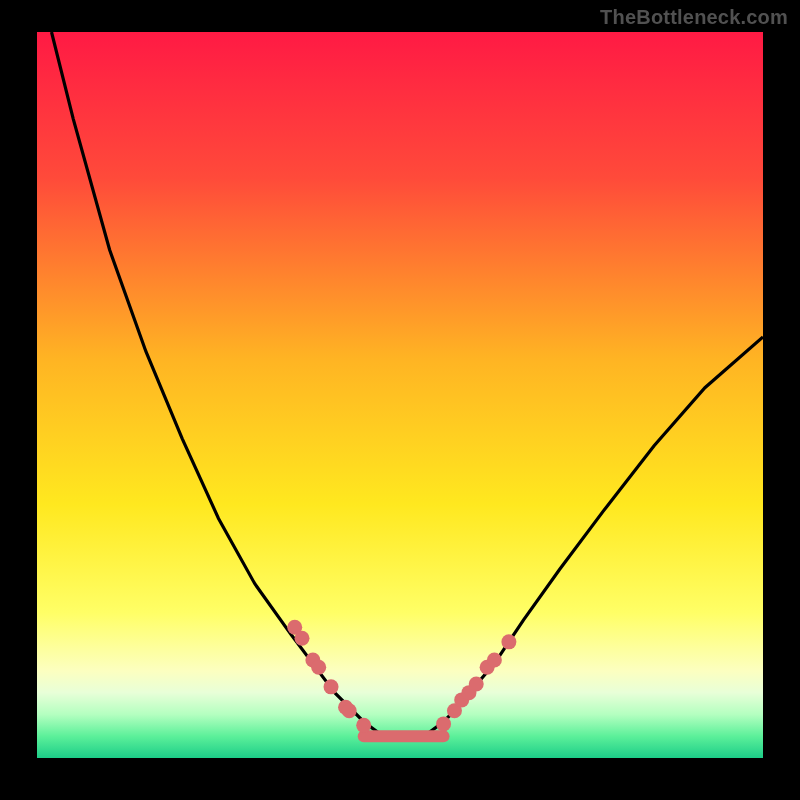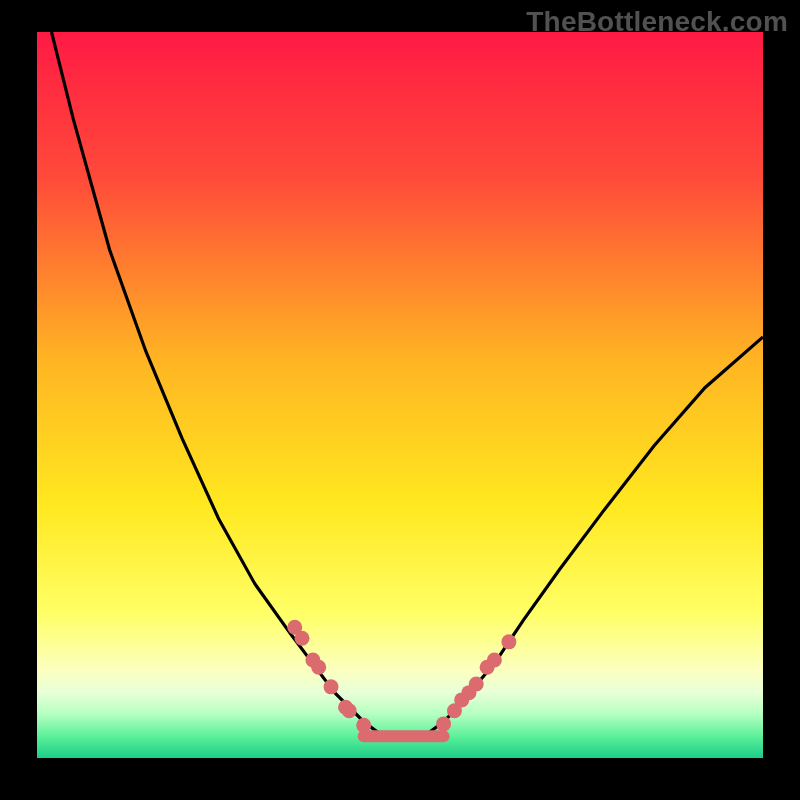--- a/index.html
+++ b/index.html
@@ -9,21 +9,21 @@
     background: #000;
     position: relative;
     font-family: Arial, Helvetica, sans-serif;
     overflow: hidden;
   }
   .watermark {
     position: absolute;
     top: 6px;
     right: 12px;
     color: #515151;
-    font-size: 28px;
+    font-size: 20px;
     font-weight: 600;
     z-index: 10;
     letter-spacing: 0.2px;
   }
   .plot-frame {
     position: absolute;
     left: 37px;
     top: 32px;
     width: 726px;
     height: 726px;

